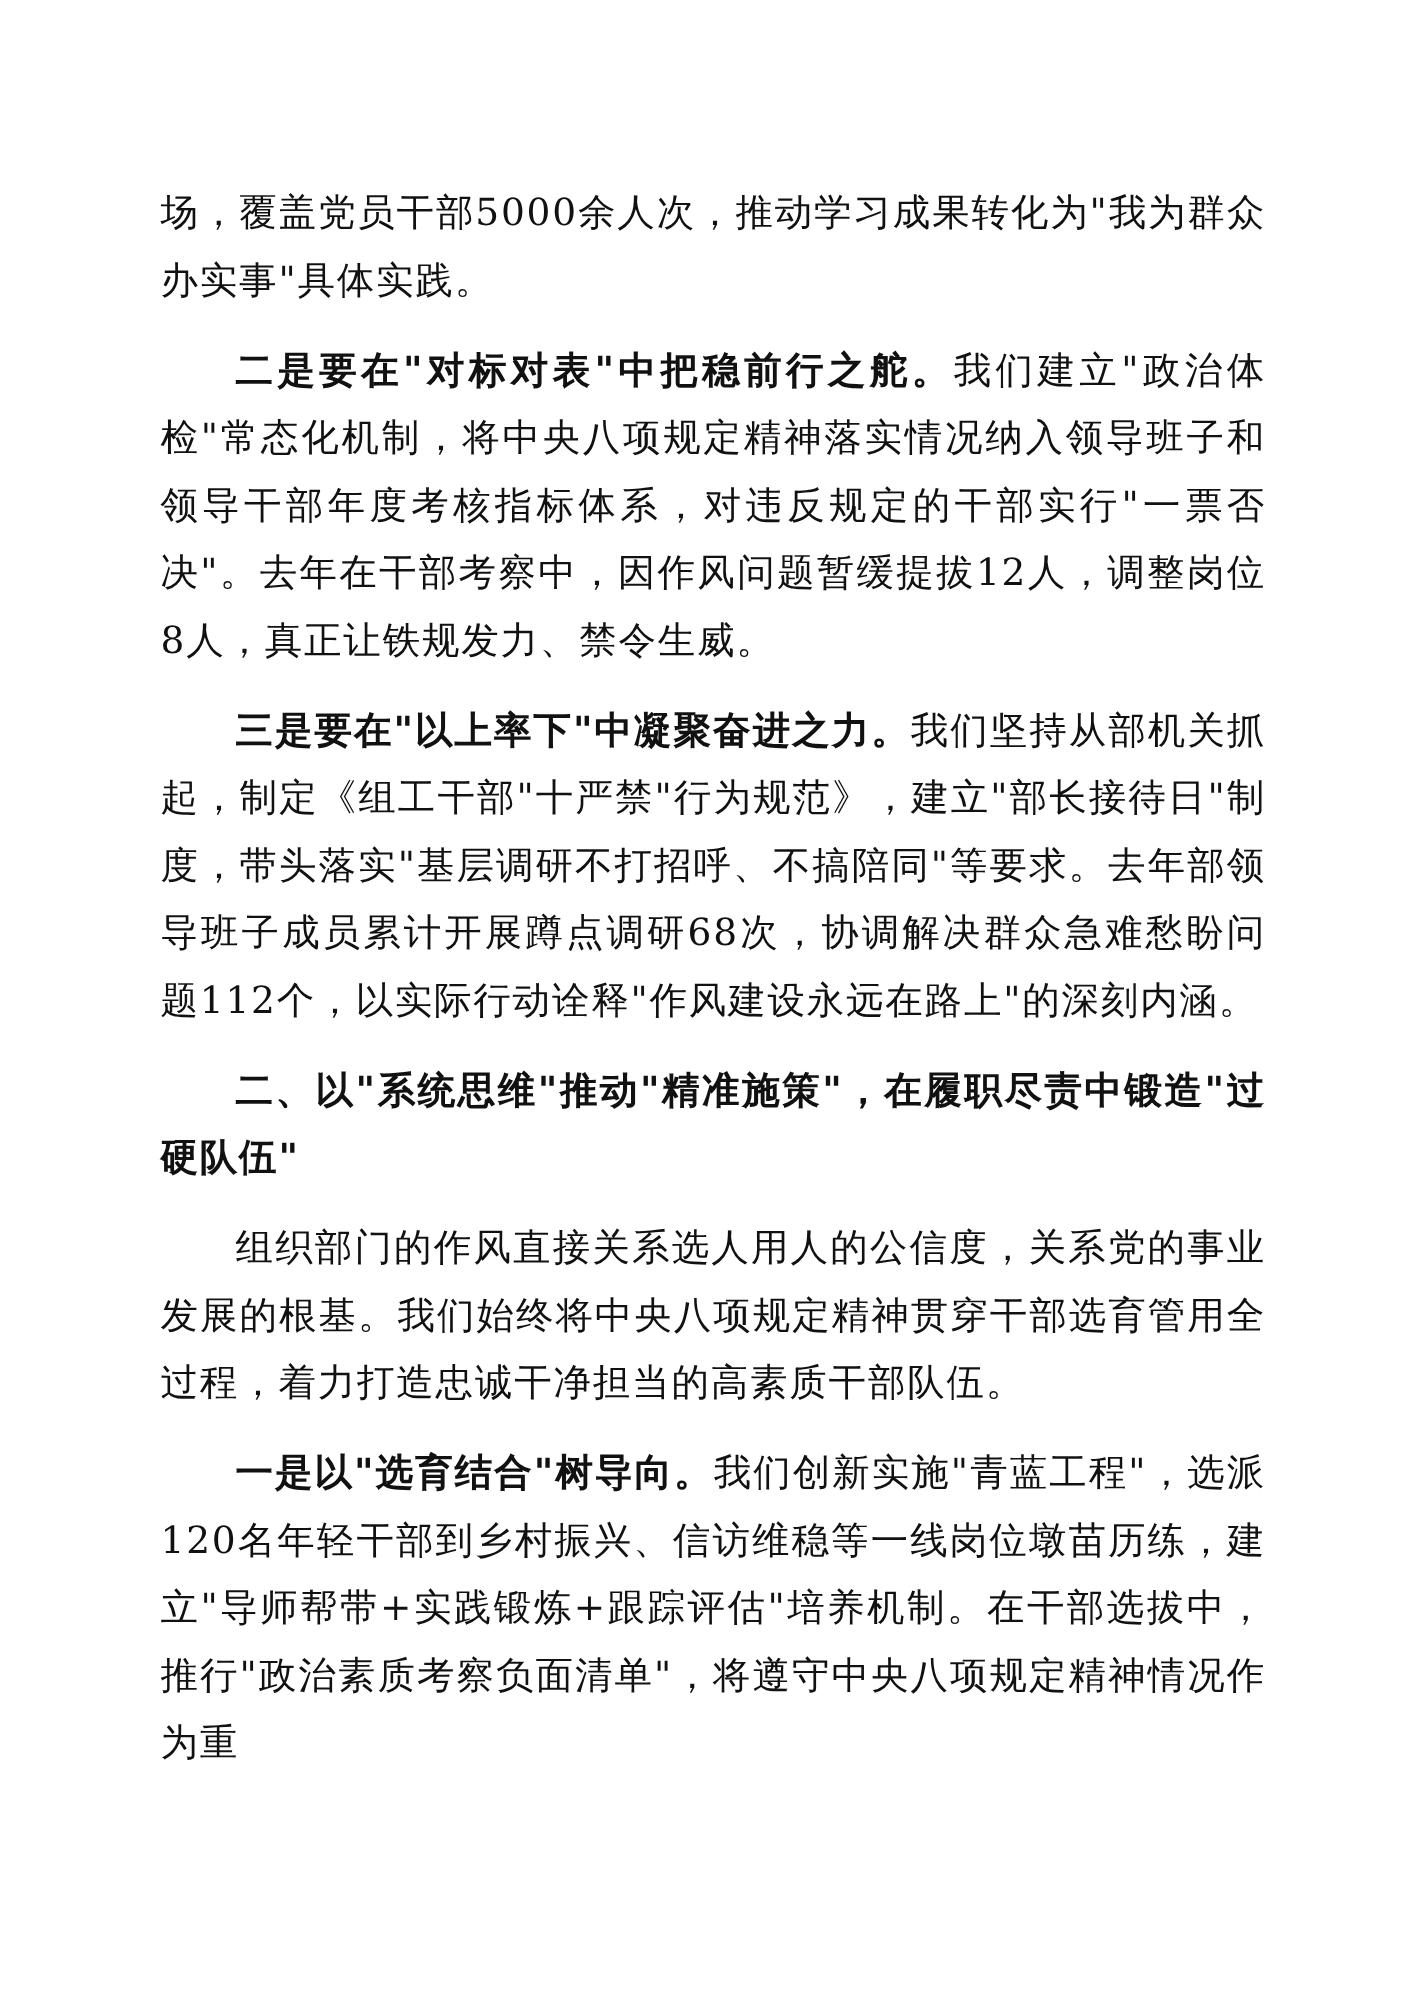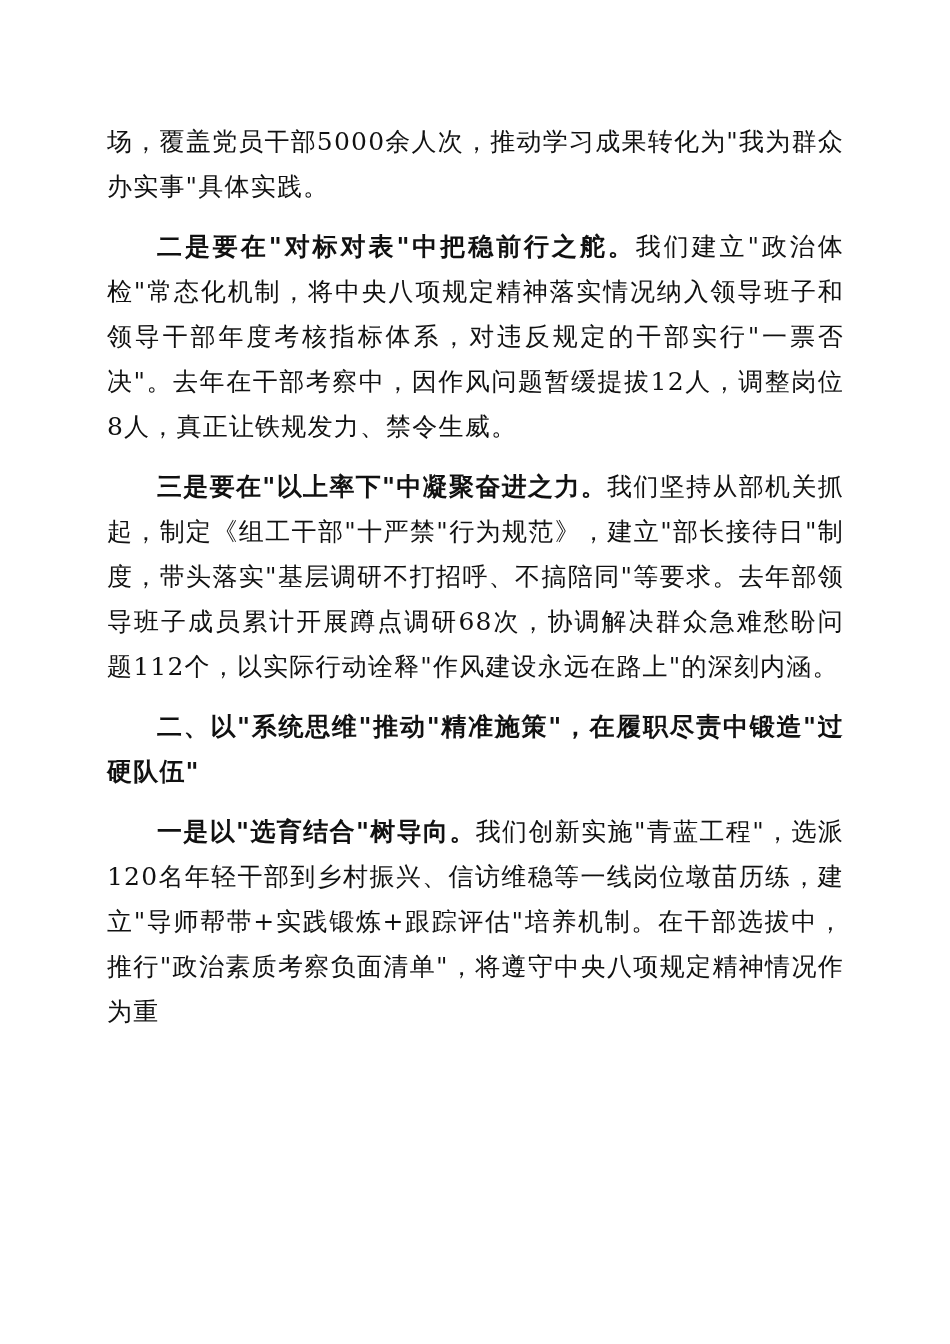--- a/index.html
+++ b/index.html
@@ -29,17 +29,20 @@
   </p>
 
   <p class="para indent gap">
     <span class="bold">三是要在"以上率下"中凝聚奋进之力。</span><span>我们坚持从部机关抓起，制定《组工干部"十严禁"行为规范》，建立"部长接待日"制度，带头落实"基层调研不打招呼、不搞陪同"等要求。去年部领导班子成员累计开展蹲点调研68次，协调解决群众急难愁盼问题112个，以实际行动诠释"作风建设永远在路上"的深刻内涵。</span>
   </p>
 
   <p class="para indent gap heading">
     <span>二、以"系统思维"推动"精准施策"，在履职尽责中锻造"过硬队伍"</span>
   </p>
 
+  <p class="para indent gap">
+    <span>组织部门的作风直接关系选人用人的公信度，关系党的事业发展的根基。我们始终将中央八项规定精神贯穿干部选育管用全过程，着力打造忠诚干净担当的高素质干部队伍。</span>
+  </p>
 
   <p class="para indent gap">
     <span class="bold">一是以"选育结合"树导向。</span><span>我们创新实施"青蓝工程"，选派120名年轻干部到乡村振兴、信访维稳等一线岗位墩苗历练，建立"导师帮带+实践锻炼+跟踪评估"培养机制。在干部选拔中，推行"政治素质考察负面清单"，将遵守中央八项规定精神情况作为重</span>
   </p>
 </div>
 
 </body></html>

